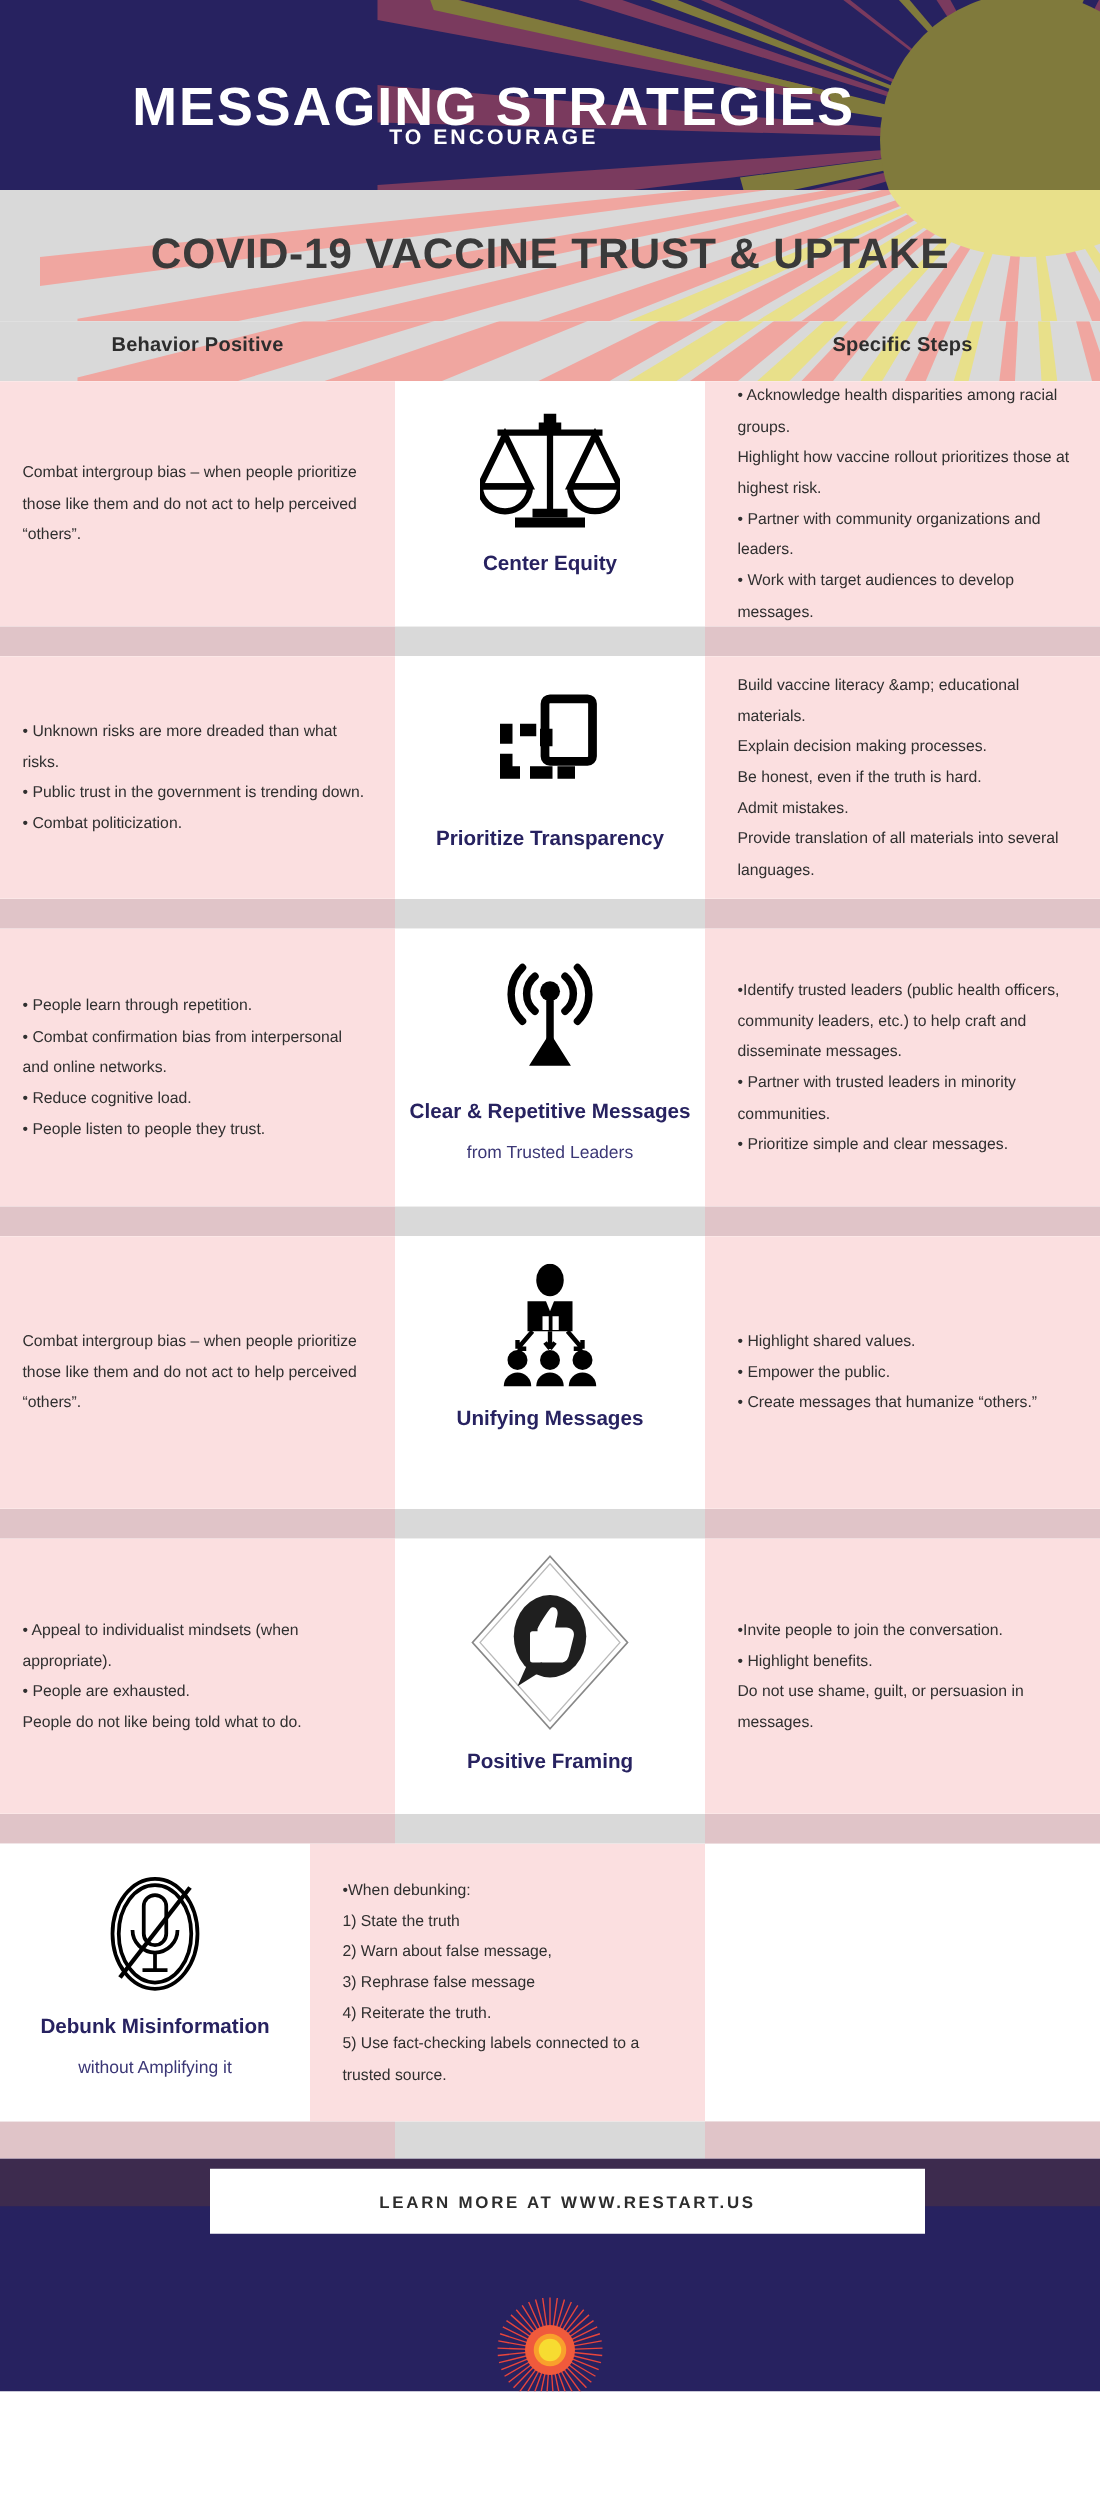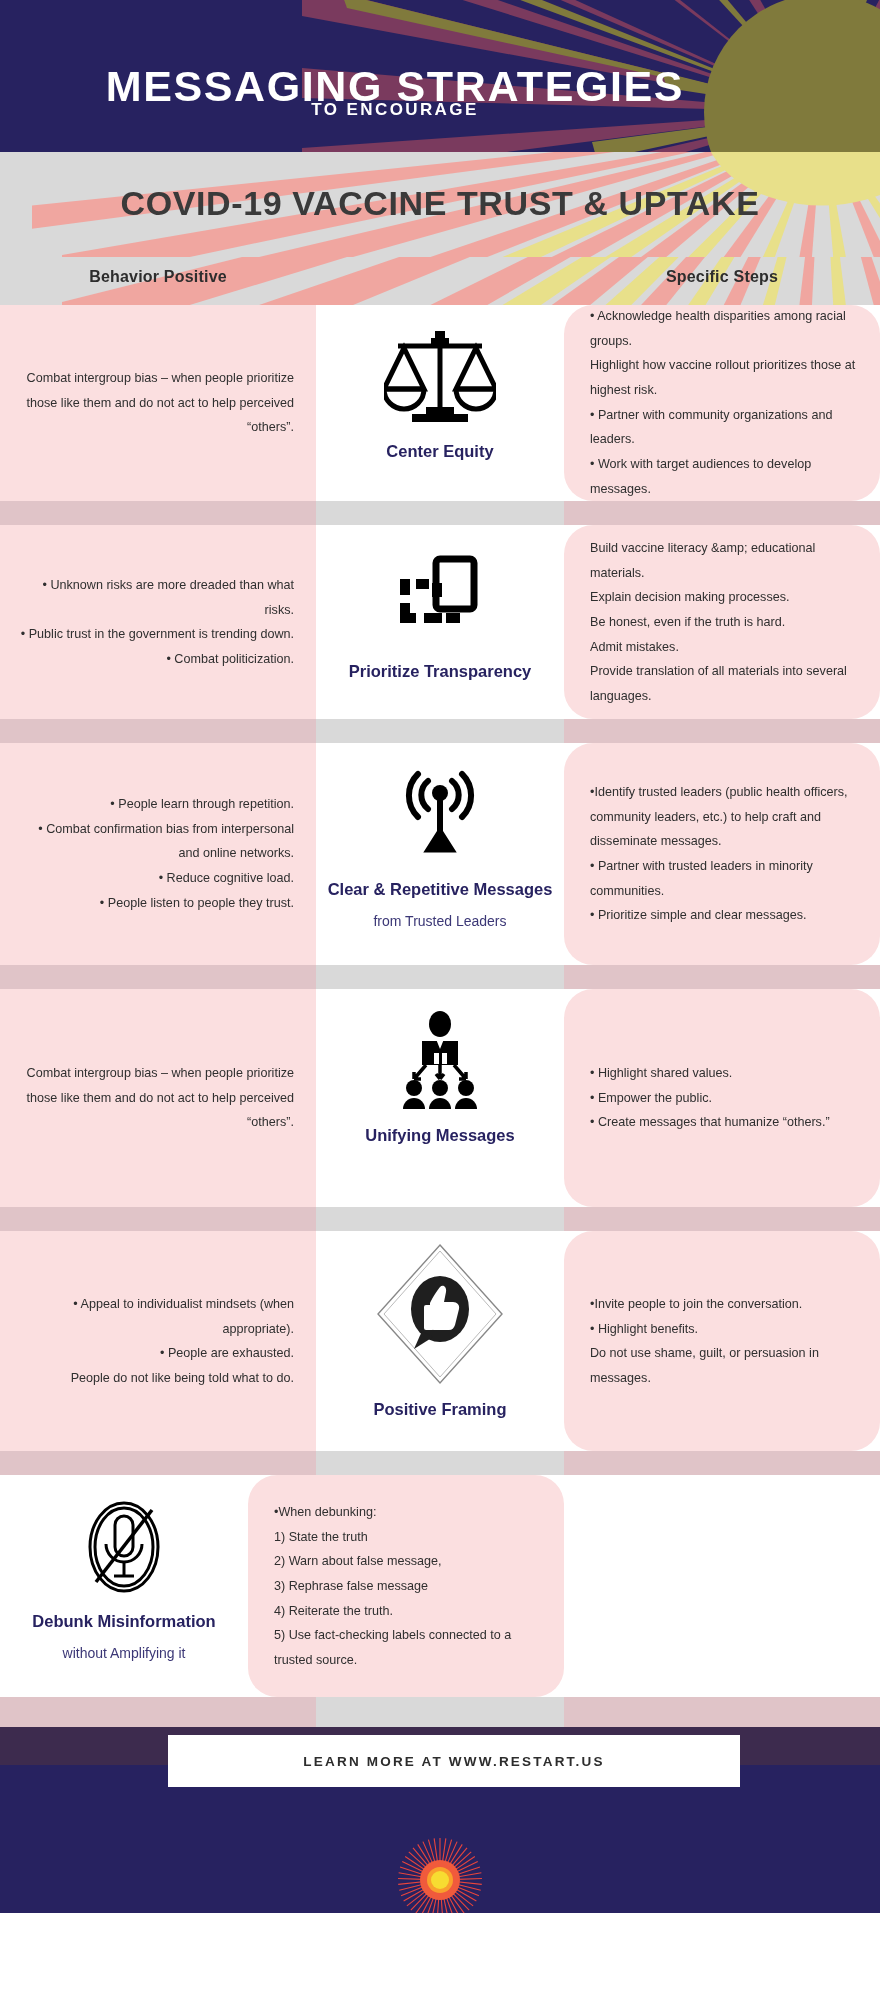--- a/index.html
+++ b/index.html
@@ -102,31 +102,31 @@
     display: flex;
     width: 880px;
     background: #ffffff;
   }
   .cell-left, .cell-right {
     background: #fbdfe0;
     position: relative;
     overflow: hidden;
   }
   .cell-left  { width: 316px; }
-  .cell-right { width: 316px; border-radius: 29px; }
+  .cell-right { width: 316px; }
   .cell-mid   { width: 248px; background: #ffffff; position: relative; }
 
   .cell-text {
     font-size: 12.6px;
     line-height: 1.96;
     color: #2f2f2f;
     padding: 0 28px;
     font-family: "Liberation Sans", sans-serif;
   }
-  .cell-left .cell-text  { padding-left: 18px; padding-right: 22px; text-align: right; }
+  .cell-left .cell-text  { padding-left: 18px; padding-right: 22px; }
   .cell-right .cell-text { padding-left: 26px; padding-right: 16px; }
 
   .vcenter {
     position: absolute;
     top: 50%;
     transform: translateY(-50%);
     width: 100%;
   }
 
   .icon-wrap {

